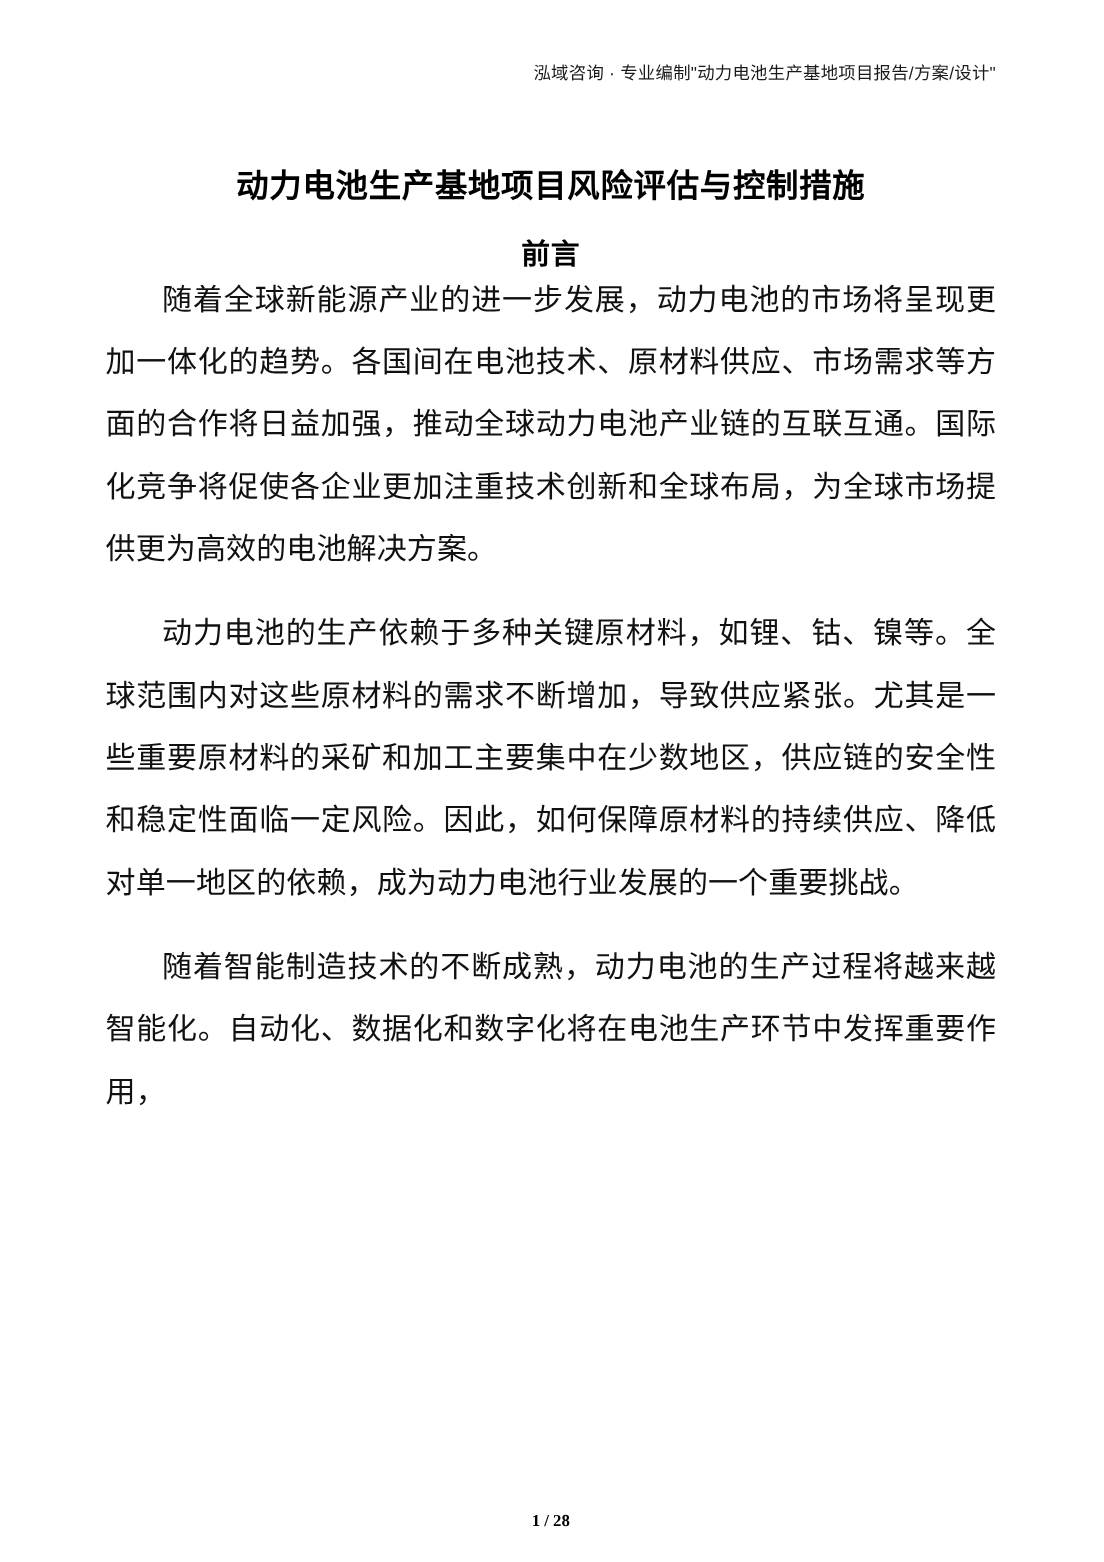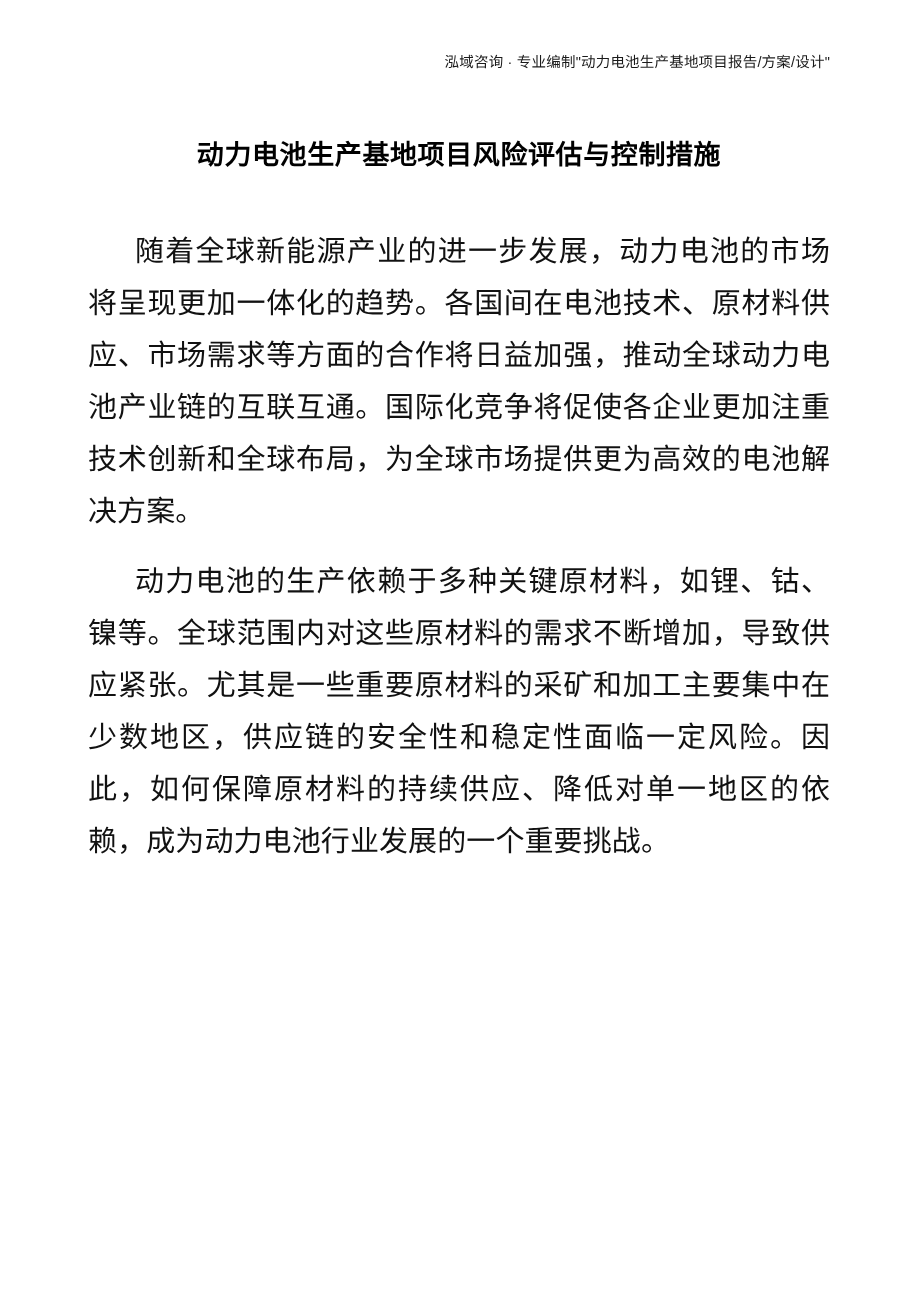--- a/index.html
+++ b/index.html
@@ -70,21 +70,21 @@
   .doc-body {
     position: absolute;
     top: 225px;
     left: 88px;
     width: 742px;
   }
 
   .doc-body p {
     margin: 0 0 18px 0;
     font-family: "Liberation Serif", "DejaVu Serif", serif;
-    font-size: 29px;
+    font-size: 25px;
     line-height: 52px;
     text-align: justify;
     text-align-last: left;
     text-indent: 47px;
     letter-spacing: 0.1px;
     color: #111111;
     word-break: break-all;
   }
 
   .doc-body p:last-child {
@@ -107,20 +107,23 @@
 </style>
 </head>
 <body>
 
 <div class="page">
 
   <div class="doc-header">泓域咨询 · 专业编制"动力电池生产基地项目报告/方案/设计"</div>
 
   <h1 class="doc-title">动力电池生产基地项目风险评估与控制措施</h1>
 
+  <h2 class="doc-subtitle">前言</h2>
 
   <div class="doc-body">
     <p>随着全球新能源产业的进一步发展，动力电池的市场将呈现更加一体化的趋势。各国间在电池技术、原材料供应、市场需求等方面的合作将日益加强，推动全球动力电池产业链的互联互通。国际化竞争将促使各企业更加注重技术创新和全球布局，为全球市场提供更为高效的电池解决方案。</p>
     <p>动力电池的生产依赖于多种关键原材料，如锂、钴、镍等。全球范围内对这些原材料的需求不断增加，导致供应紧张。尤其是一些重要原材料的采矿和加工主要集中在少数地区，供应链的安全性和稳定性面临一定风险。因此，如何保障原材料的持续供应、降低对单一地区的依赖，成为动力电池行业发展的一个重要挑战。</p>
+    <p>随着智能制造技术的不断成熟，动力电池的生产过程将越来越智能化。自动化、数据化和数字化将在电池生产环节中发挥重要作用，</p>
   </div>
 
+  <div class="doc-footer">1 / 28</div>
 
 </div>
 
 </body></html>

